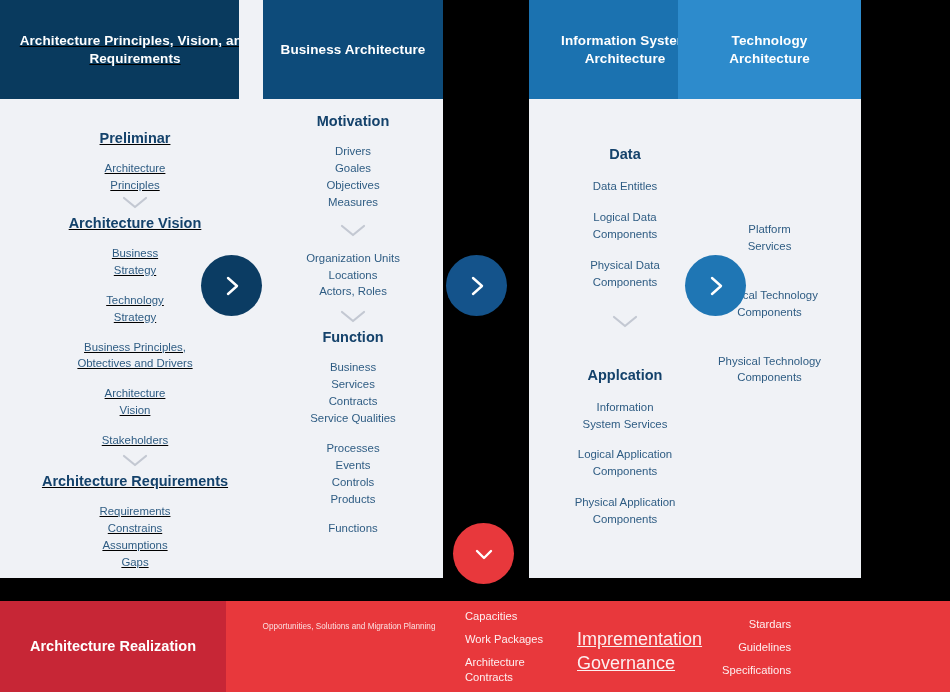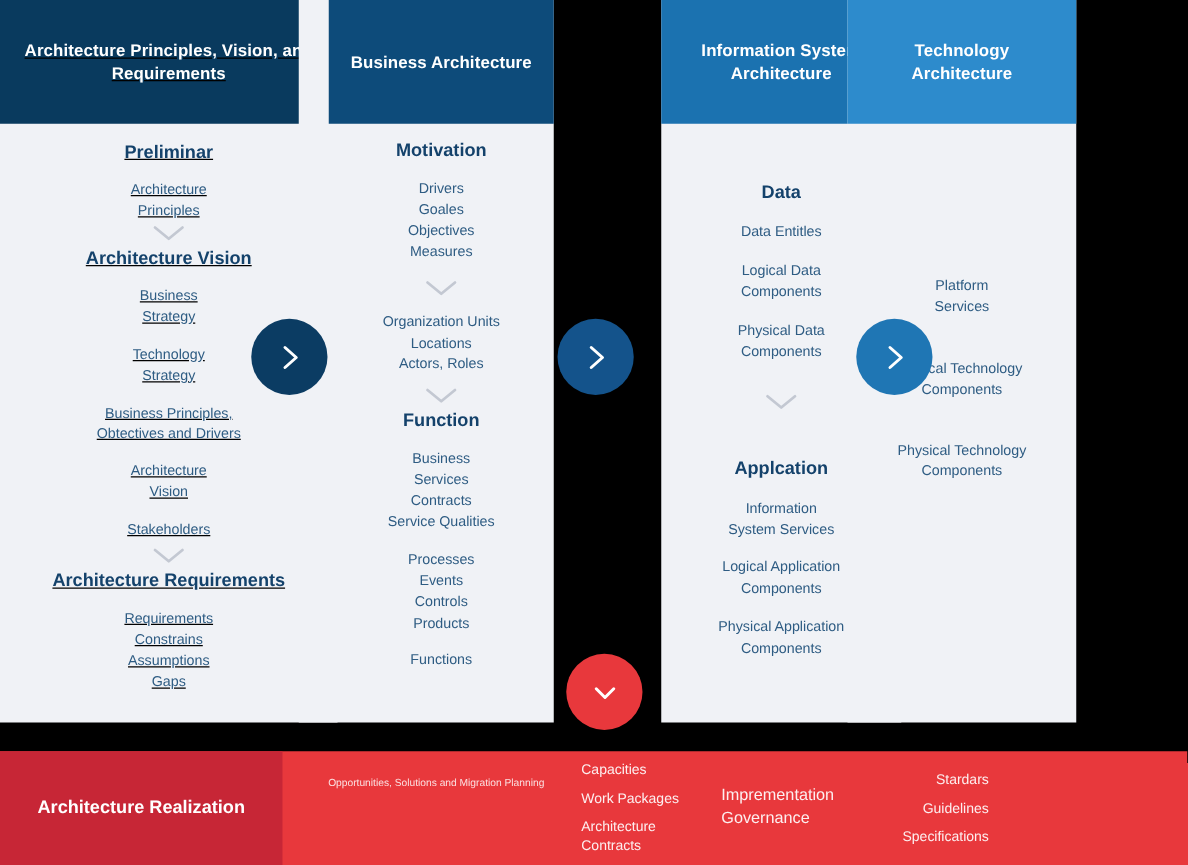--- a/index.html
+++ b/index.html
@@ -122,33 +122,33 @@
   }
   .f-col {
     position:absolute;
     color:#fdeff0;
     font-size:11.2px;
     line-height:1.35;
   }
   .f-col div { margin-bottom:8px; }
   .f-col div:last-child { margin-bottom:0; }
   .f-capacities { left:465px; top:609px; }
-  .f-gov { left:577px; top:627px; font-size:13px; line-height:1.35; width:130px; }
+  .f-gov { left:577px; top:627px; font-size:18px; line-height:1.35; width:130px;text-decoration:underline; }
   .f-std { left:722px; top:617px;text-align:right; }
 </style>
 </head>
 <body>
 
 <div id="board">
 
   <div class="col c1">
     <div class="col-head" style="background:#093a5e">Architecture Principles, Vision, and Requirements</div>
     <div class="col-body">
 
-      <div class="group-title" style="margin-top:4px">Preliminar</div>
+      <div class="group-title" style="margin-top:20px">Preliminar</div>
       <div class="item" style="margin-top:13px">Architecture<br>Principles</div>
 
       <span class="sep">
         <svg width="26" height="13" viewBox="0 0 26 13">
             <path d="M2 2 L13 11 L24 2" fill="none" stroke="#c3c8d2" stroke-width="2.2" stroke-linecap="round" stroke-linejoin="round"></path>
           </svg>
       </span>
 
       <div class="group-title" style="margin-top:5px">Architecture Vision</div>
       <div class="item" style="margin-top:13px">Business<br>Strategy</div>

